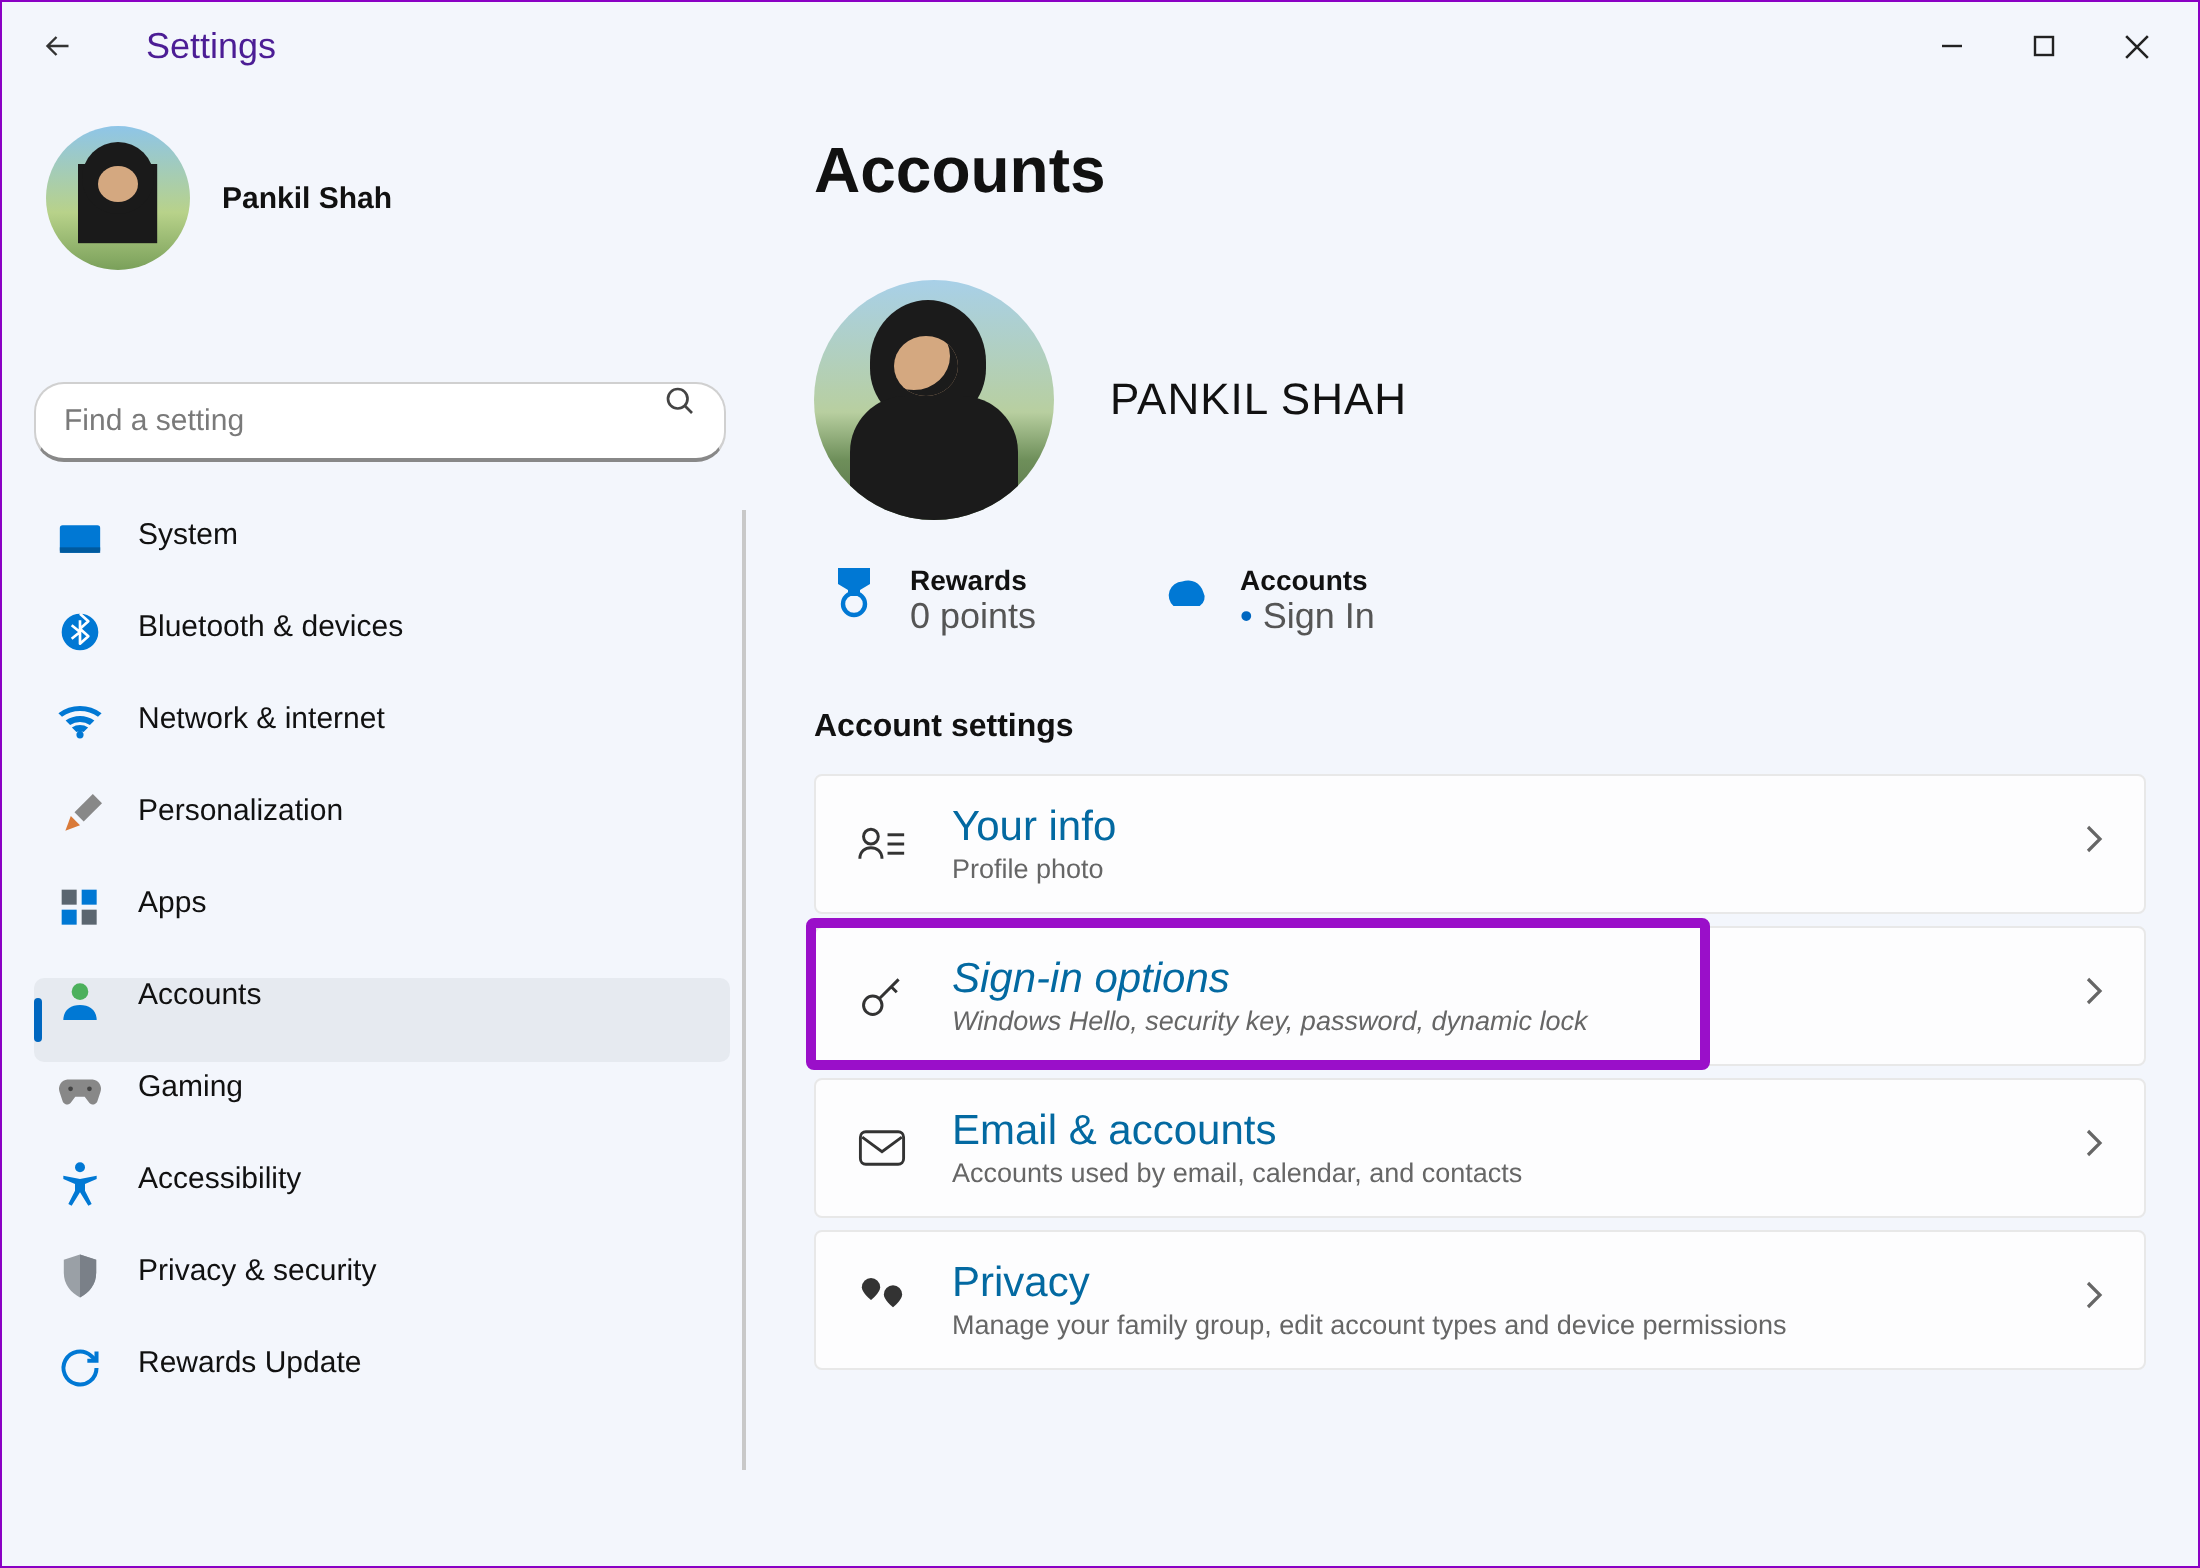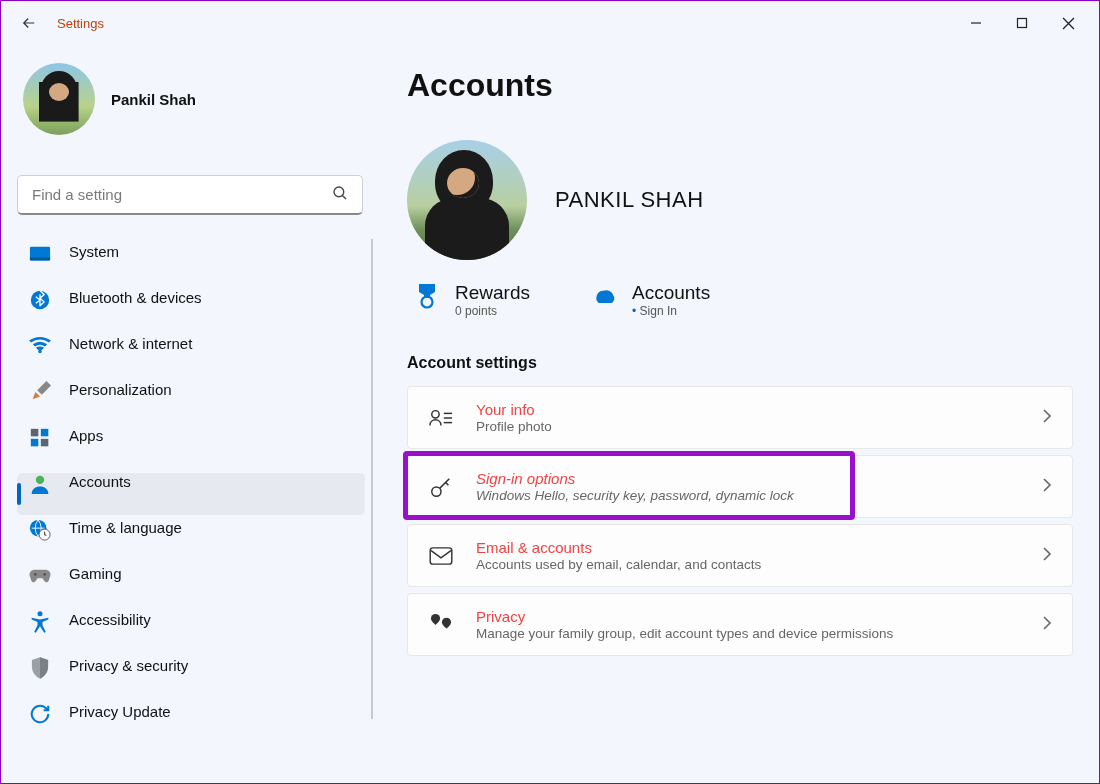--- a/index.html
+++ b/index.html
@@ -1,21 +1,21 @@
 <!DOCTYPE html>
 <html><head>
 <meta charset="utf-8">
 <style>
   * { box-sizing: border-box; margin: 0; padding: 0; font-family: "Segoe UI", -apple-system, sans-serif; }
   body { width: 1100px; height: 784px; background: #f3f6fc; border: 1px solid #8a00c4; overflow: hidden; position: relative; }
 
   
   .titlebar { display: flex; align-items: center; height: 44px; padding: 0 8px; }
   .back-btn { width: 40px; height: 40px; display:flex; align-items:center; justify-content:center; cursor:pointer; }
-  .app-title { font-size: 13px; margin-left: 8px; color:#c2410c; }
+  .app-title { font-size: 18px; margin-left: 24px; color:#4c1d95; }
   .win-controls { margin-left: auto; display:flex; gap:0; }
   .win-btn { width: 46px; height: 32px; display:flex; align-items:center; justify-content:center; cursor:pointer; }
   .win-btn svg { stroke:#222; }
 
   .content { display:flex; height: calc(100% - 44px); }
 
   
   .sidebar { width: 370px; padding: 18px 0 0 16px; position:relative; }
   .profile { display:flex; align-items:center; gap:16px; padding-left:6px; }
   .avatar-sm { width:72px; height:72px; border-radius:50%; background:
@@ -24,21 +24,21 @@
     linear-gradient(180deg,#8ec5e8 0%, #b8d28a 60%, #7aa05a 100%);
     background-size: 100% 100%, 55% 55%, 100% 100%;
     background-position: center, center 60%, center;
     background-repeat:no-repeat;
     position:relative; overflow:hidden; }
   .avatar-sm::before{content:"";position:absolute;top:8px;left:18px;width:36px;height:36px;border-radius:50%;background:#1a1a1a;}
   .avatar-sm::after{content:"";position:absolute;top:20px;left:26px;width:20px;height:18px;border-radius:50%;background:#d4a880;}
   .profile-name { font-size:15px; font-weight:600; color:#111; }
 
   .search-wrap { margin: 40px 8px 0 0; position:relative; }
-  .search { width:100%; height:40px; border:1px solid #d0d0d0; border-bottom:2px solid #888; border-radius:5px; padding:0 44px 0 14px; font-size:15px; background:#fff; }
+  .search { width:100%; height:40px; border:1px solid #d0d0d0; border-bottom:2px solid #888; border-radius:15px; padding:0 44px 0 14px; font-size:15px; background:#fff;margin-top:16px; }
   .search::placeholder { color:#7a7a7a; }
   .search-icn { position:absolute; right:14px; top:50%; transform:translateY(-50%); }
 
   .nav { margin-top: 28px; position:relative; }
   .nav-scroll { position:absolute; right:-2px; top:-4px; width:2px; height:480px; background:#c8c8c8; }
   .nav-item { display:flex; align-items:flex-start; gap:18px; height:42px; padding:0 14px 0 12px; margin:4px 6px 4px 0; border-radius:5px; cursor:pointer; color:#111; font-size:15px; position:relative; }
   .nav-item.active { background:#e6eaf0; font-weight:400; }
   .nav-item.active::before { content:""; position:absolute; left:0; top:10px; bottom:10px; width:3.5px; border-radius:3px; background:#0067c0; }
   .nav-icn { width:22px; height:22px; display:flex; align-items:center; justify-content:center; flex:none; }
 
@@ -52,29 +52,29 @@
   .avatar-lg::before{content:"";position:absolute;top:10px;left:28px;width:58px;height:62px;border-radius:50% 50% 45% 45%;background:#1b1b1b;}
   .avatar-lg::after{content:"";position:absolute;top:28px;left:40px;width:32px;height:30px;border-radius:50%;background:#d4a880;box-shadow: -6px -5px 0 -2px #1b1b1b inset;}
   .avatar-lg .body{position:absolute;top:58px;left:18px;width:84px;height:80px;background:#1b1b1b;border-radius:28px 28px 0 0;}
   .avatar-lg .glasses{position:absolute;top:34px;left:42px;width:28px;height:10px;display:flex;gap:3px;}
   .avatar-lg .glasses span{flex:1;border-radius:50%;background:#222;border:1px solid #111;}
   .account-name { font-size:22px; font-weight:400; color:#111; letter-spacing:0.5px; }
 
   .status-row { display:flex; gap:60px; margin-left:6px; margin-bottom:36px; }
   .status { display:flex; gap:14px; align-items:flex-start; }
   .status-icn { width:28px; height:28px; display:flex; align-items:center; justify-content:center; }
-  .status-title { font-size:19px; font-weight:400; color:#111; }
-  .status-sub { font-size:12px; color:#555; }
+  .status-title { font-size:14px; font-weight:700; color:#111; }
+  .status-sub { font-size:18px; color:#555; }
   .status-sub.dot::before{content:"• "; color:#0067c0;}
 
   .section-label { font-size:16px; font-weight:700; color:#111; margin-bottom:14px; }
 
   .card { display:flex; align-items:center; gap:22px; background:#fdfdfe; border:1px solid #e8e8e8; border-radius:4px; padding:14px 20px; margin-bottom:6px; cursor:pointer; position:relative; }
   .card-icn { width:26px; height:26px; display:flex; align-items:center; justify-content:center; flex:none; }
-  .card-title { font-size:15px; color:#ef4444; }
+  .card-title { font-size:21px; color:#0369a1; }
   .card-sub { font-size:13.5px; color:#666; margin-top:1px; }
   .chev { position:absolute; right:20px; top:50%; transform:translateY(-50%); }
 
   .highlight-box { position:absolute; border:5px solid #9a0fc9; border-radius:4px; pointer-events:none; }
 </style>
 </head>
 <body>
 
 <div class="titlebar">
   <div class="back-btn">
@@ -177,31 +177,20 @@
       <div class="nav-item active">
         <span class="nav-icn">
             <svg width="20" height="22" viewBox="0 0 24 24">
               <circle cx="12" cy="7" r="5" fill="#4cb05c"></circle>
               <path d="M2 24c0-6 4.5-9 10-9s10 3 10 9z" fill="#0078d4"></path>
             </svg>
           </span>
         <span>Accounts</span>
       </div>
 
-      <div class="nav-item">
-        <span class="nav-icn">
-            <svg width="22" height="22" viewBox="0 0 24 24">
-              <circle cx="10" cy="10" r="9" fill="#0078d4"></circle>
-              <path d="M3 10h14M10 1a14 14 0 010 18M10 1a14 14 0 000 18" stroke="#fff" stroke-width="1" fill="none"></path>
-              <circle cx="17" cy="17" r="6" fill="#fff" stroke="#555" stroke-width="1"></circle>
-              <path d="M17 14v3l2 1" stroke="#555" stroke-width="1.3" fill="none"></path>
-            </svg>
-          </span>
-        <span>Time &amp; language</span>
-      </div>
 
       <div class="nav-item">
         <span class="nav-icn">
             <svg width="24" height="16" viewBox="0 0 28 18">
               <path d="M6 1h16a6 6 0 015 8l-2 6a3 3 0 01-5 1l-3-4h-6l-3 4a3 3 0 01-5-1L1 9a6 6 0 015-8z" fill="#888"></path>
               <circle cx="8" cy="7" r="1.5" fill="#444"></circle>
               <circle cx="20" cy="7" r="1.5" fill="#444"></circle>
             </svg>
           </span>
         <span>Gaming</span>
@@ -227,21 +216,21 @@
         <span>Privacy &amp; security</span>
       </div>
 
       <div class="nav-item">
         <span class="nav-icn">
             <svg width="22" height="22" viewBox="0 0 24 24" fill="none" stroke="#0078d4" stroke-width="2.2">
               <path d="M21 12a9 9 0 11-3-6.7L21 8"></path>
               <path d="M21 3v5h-5"></path>
             </svg>
           </span>
-        <span>Privacy Update</span>
+        <span>Rewards Update</span>
       </div>
     </div>
   </div>
 
   <div class="main">
     <div class="page-title">Accounts</div>
 
     <div class="account-head">
       <div class="avatar-lg">
         <div class="body"></div>

